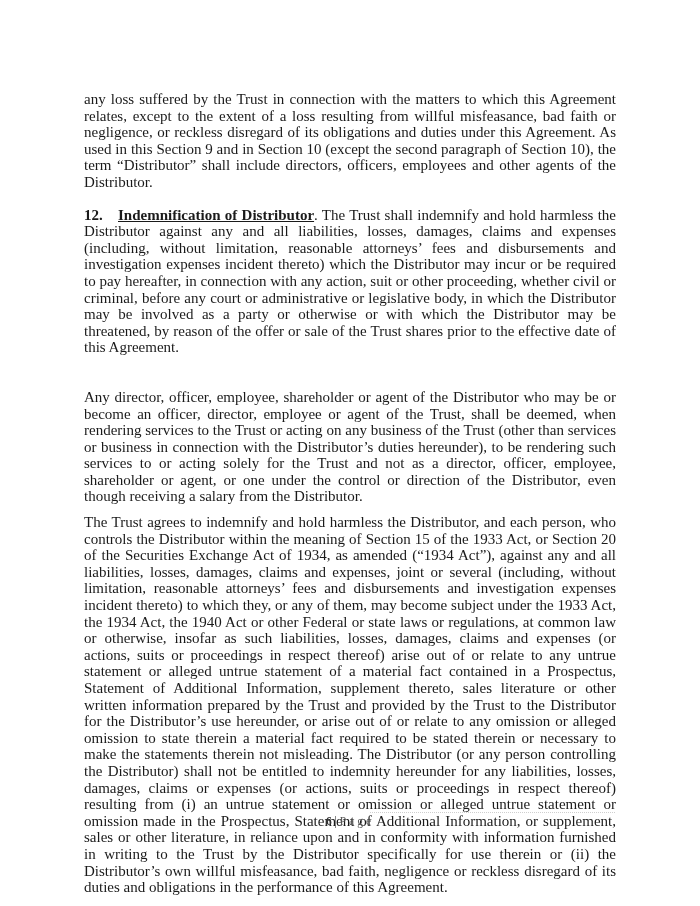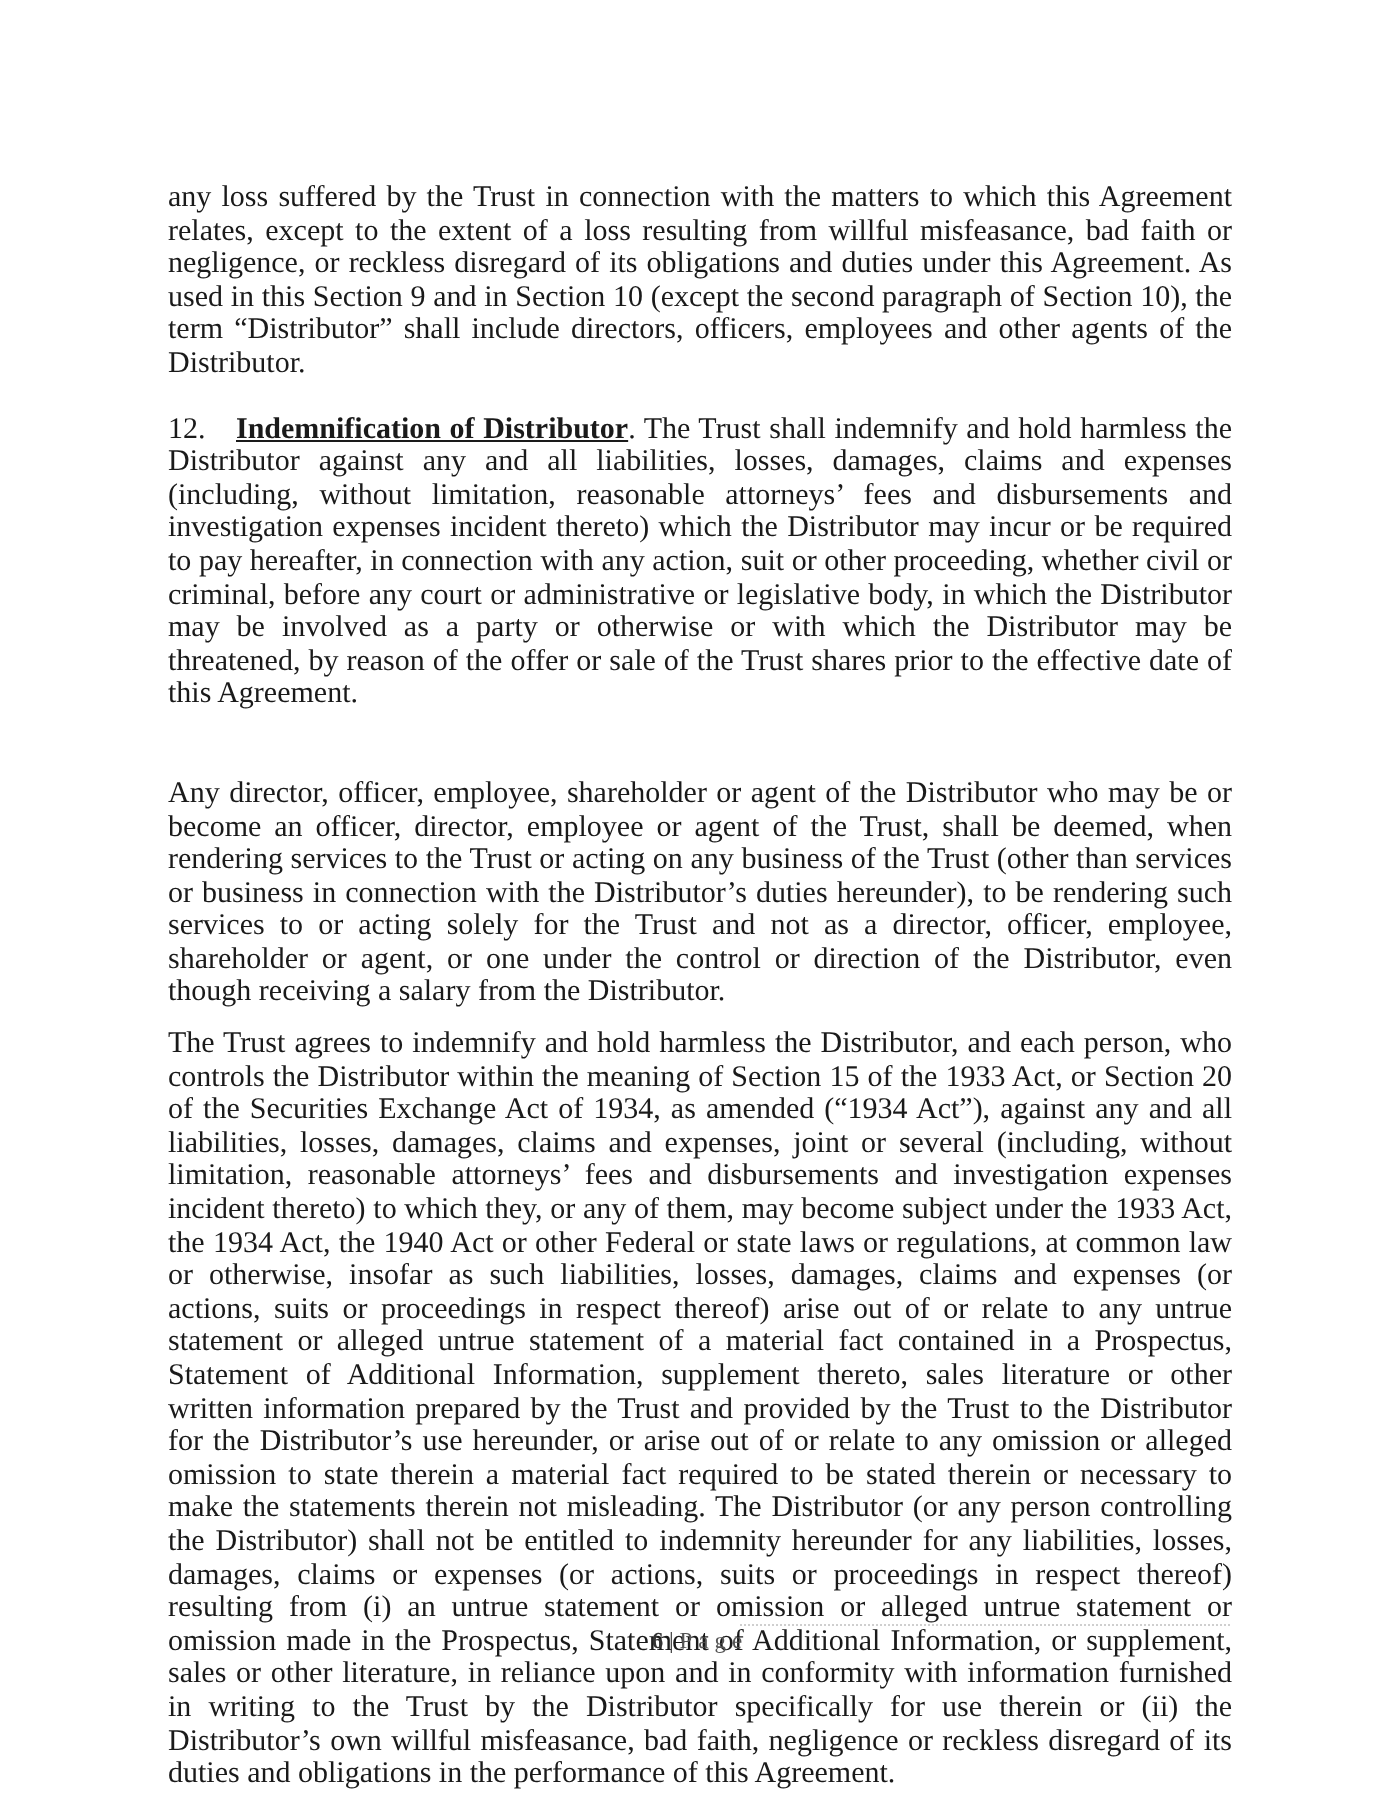--- a/index.html
+++ b/index.html
@@ -8,21 +8,21 @@
       position: absolute; left: 84px; top: 91px; width: 532px;
       font-family: "Liberation Serif", "DejaVu Serif", serif;
       font-size: 15px; line-height: 16.6px; color: #1a1a1a;
       text-align: justify;
     }
     .page p { margin: 0; }
     .p1 { margin-bottom: 16px !important; }
     .p2 { margin-bottom: 33px !important; }
     .p3 { margin-bottom: 9px !important; }
     .p4 { margin-bottom: 16px !important; }
-    .sec-num { font-weight: normal; display: inline-block; width: 34px; }
+    .sec-num { font-weight: bold; display: inline-block; width: 34px; }
     .sec-title { font-weight: bold; text-decoration: underline; }
     .footer-rule {
       position: absolute; left: 370px; top: 812px; width: 245px; height: 0;
       border-top: 1px dotted #cfcfcf;
     }
     .footer {
       position: absolute; left: 0; width: 700px; top: 815px; text-align: center;
       font-family: "Liberation Serif", "DejaVu Serif", serif; font-size: 11.5px; color: #333;
     }
     .footer .num { font-weight: bold; }

